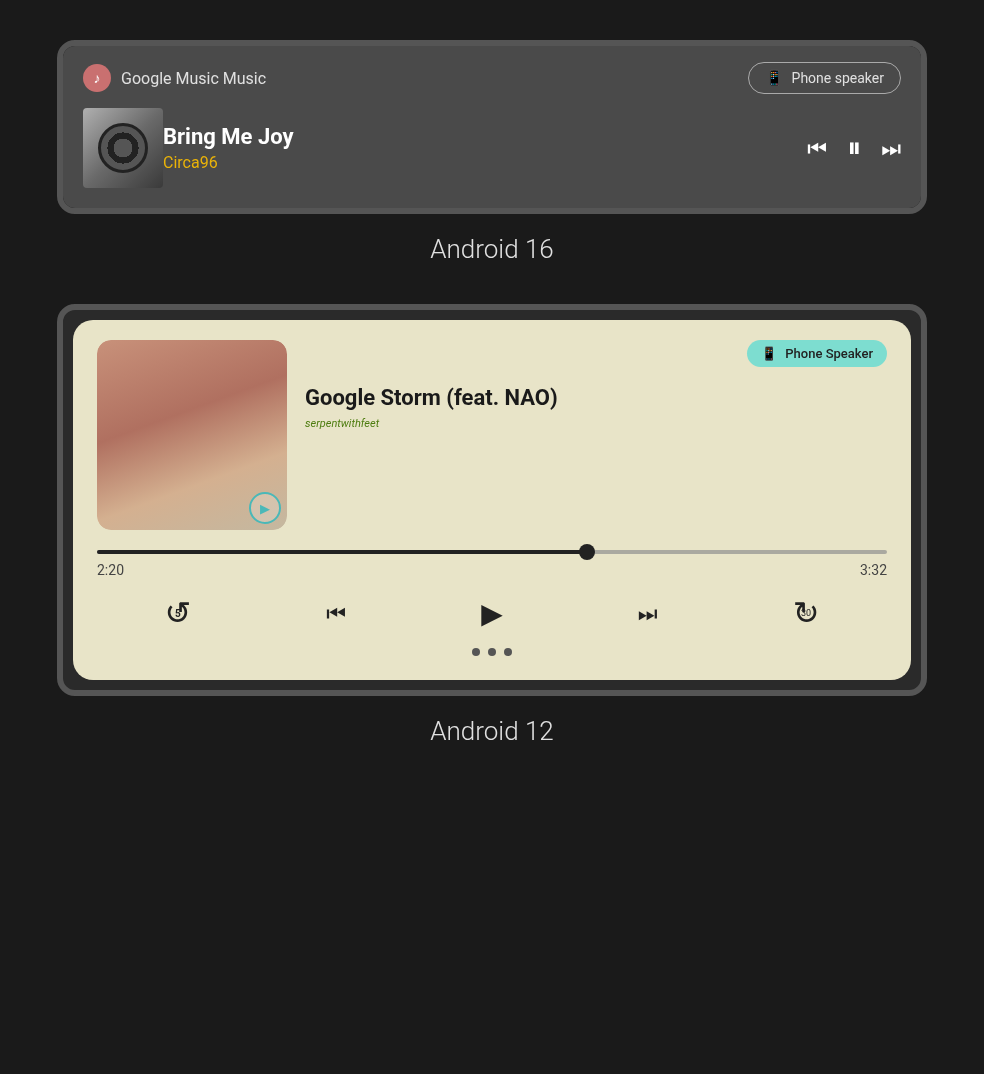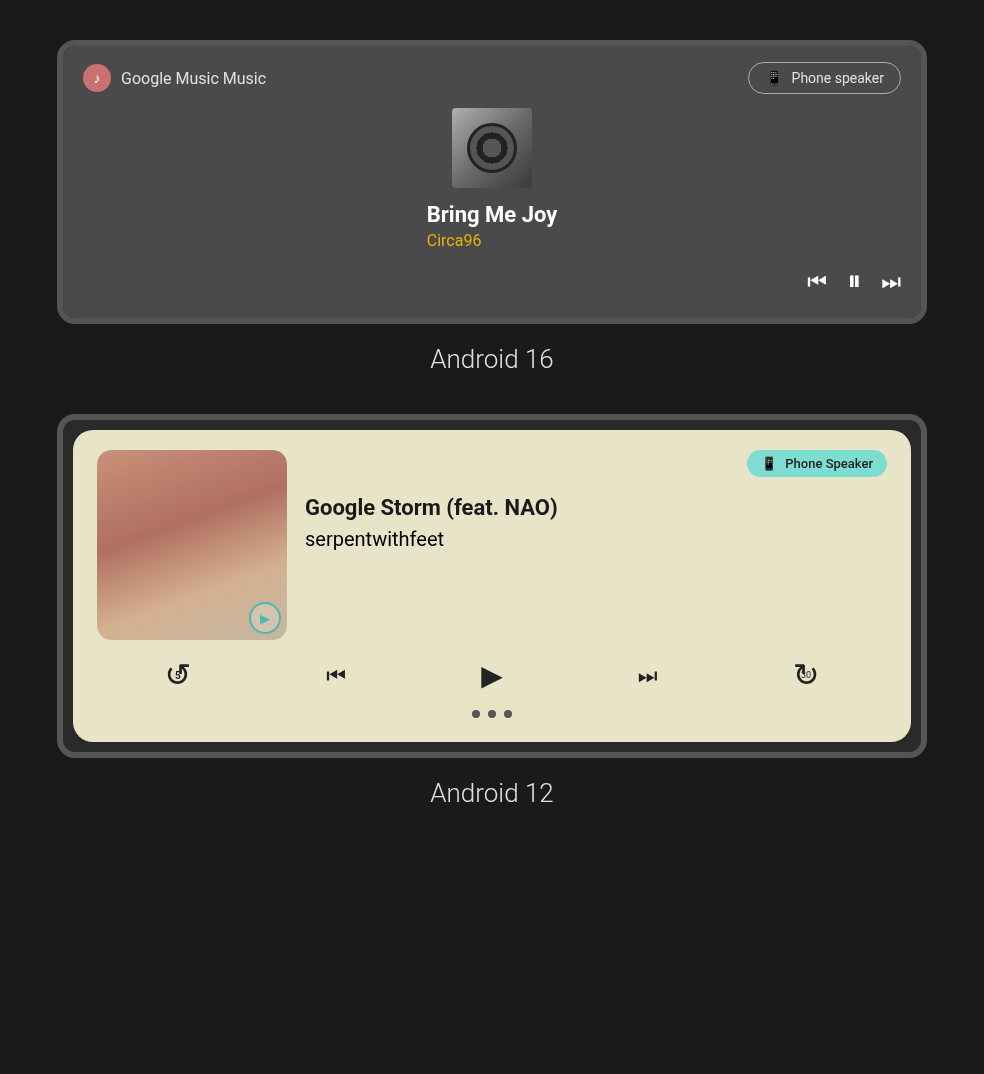--- a/index.html
+++ b/index.html
@@ -76,22 +76,20 @@
       font-size: 14px;
     }
 
     .phone-icon-small {
       font-size: 15px;
     }
 
     .android11-track-row {
       display: flex;
       align-items: center;
-      gap: 14px;
-      flex-direction: column;
     }
 
     .album-art-android11 {
       width: 80px;
       height: 80px;
       border-radius: 4px;
       background: #888;
       overflow: hidden;
       flex-shrink: 0;
       display: flex;
@@ -252,22 +250,23 @@
     .track-title-android12 {
       color: #1a1a1a;
       font-size: 22px;
       font-weight: 700;
       margin-top: 14px;
       margin-bottom: 4px;
       line-height: 1.3;
     }
 
     .track-artist-android12 {
-      color: #000000;
-      font-size: 20px;
+      color: #4d7c0f;
+      font-size: 11px;
+      font-style: italic;
     }
 
     
     .progress-section {
       margin-top: 20px;
       margin-bottom: 8px;
     }
 
     .progress-bar-container {
       width: 100%;
@@ -396,20 +395,30 @@
       <div class="android12-track-info">
         <div class="phone-speaker-pill-android12">
           <span>📱</span>
           <span>Phone Speaker</span>
         </div>
         <div class="track-title-android12">Google Storm (feat. NAO)</div>
         <div class="track-artist-android12">serpentwithfeet</div>
       </div>
     </div>
 
+    <div class="progress-section">
+      <div class="progress-bar-container">
+        <div class="progress-bar-fill"></div>
+        <div class="progress-thumb"></div>
+      </div>
+      <div class="progress-times">
+        <span>2:20</span>
+        <span>3:32</span>
+      </div>
+    </div>
 
     <div class="controls-android12">
       <div class="ctrl-android12 ctrl-android12-small">
         <span style="font-size:32px; position:relative; display:inline-block;">
           ↺
           <span style="position:absolute; top:50%; left:50%; transform:translate(-50%,-50%); font-size:10px; font-weight:bold; color:#222;">5</span>
         </span>
       </div>
       <div class="ctrl-android12 ctrl-android12-small">⏮</div>
       <div class="ctrl-android12">▶</div>

